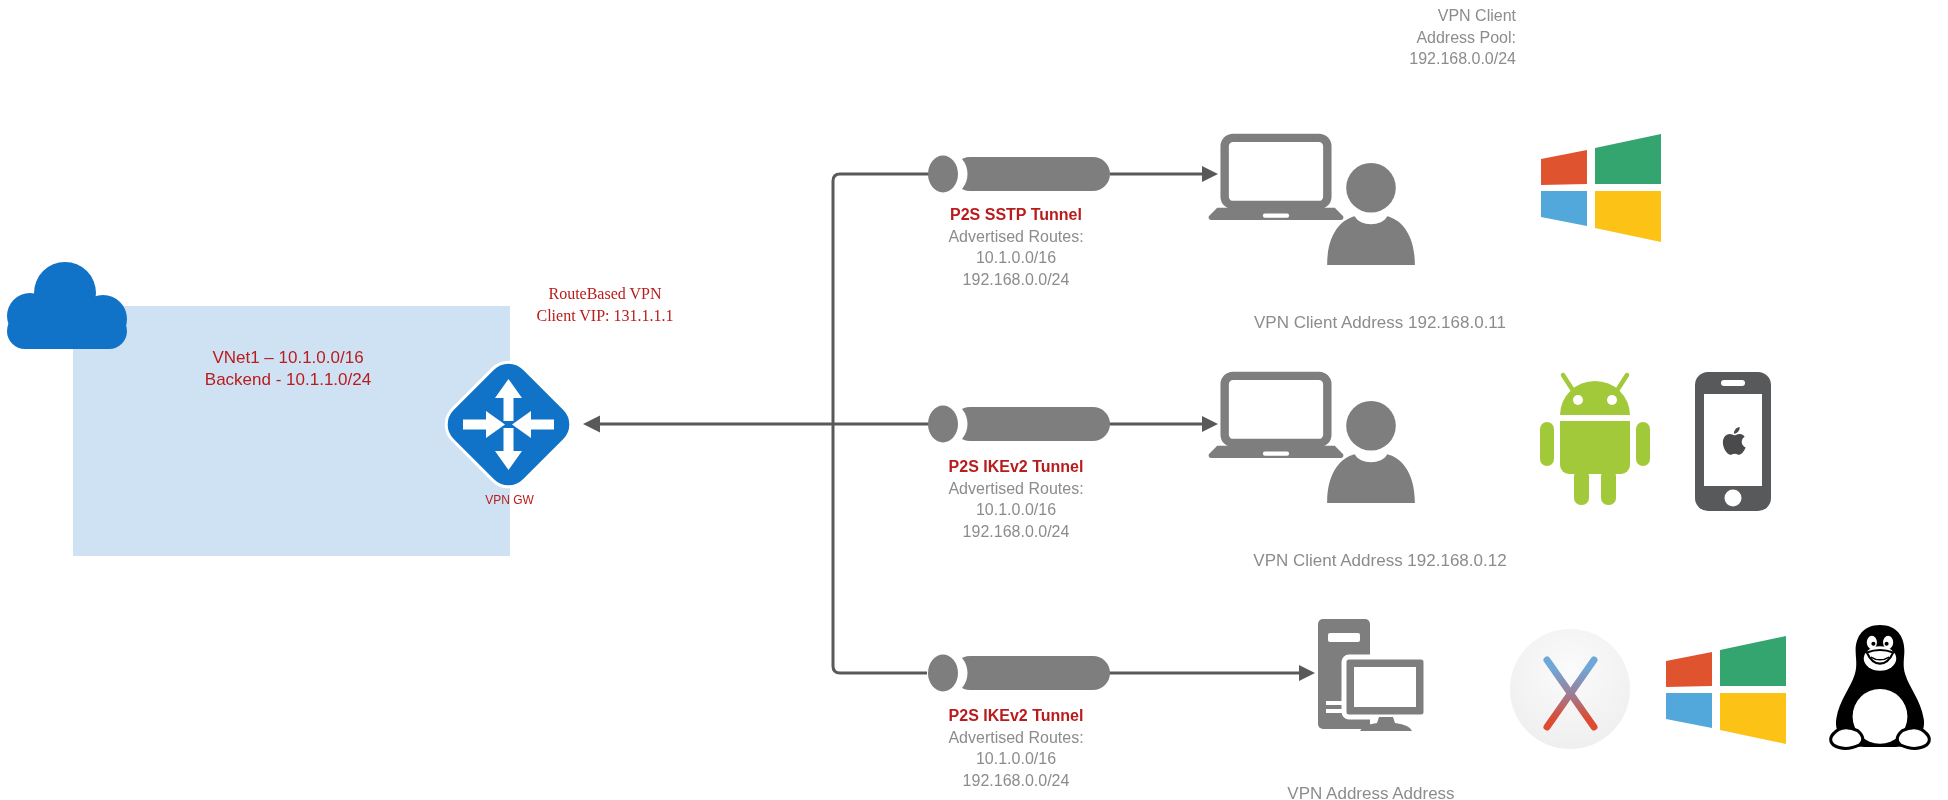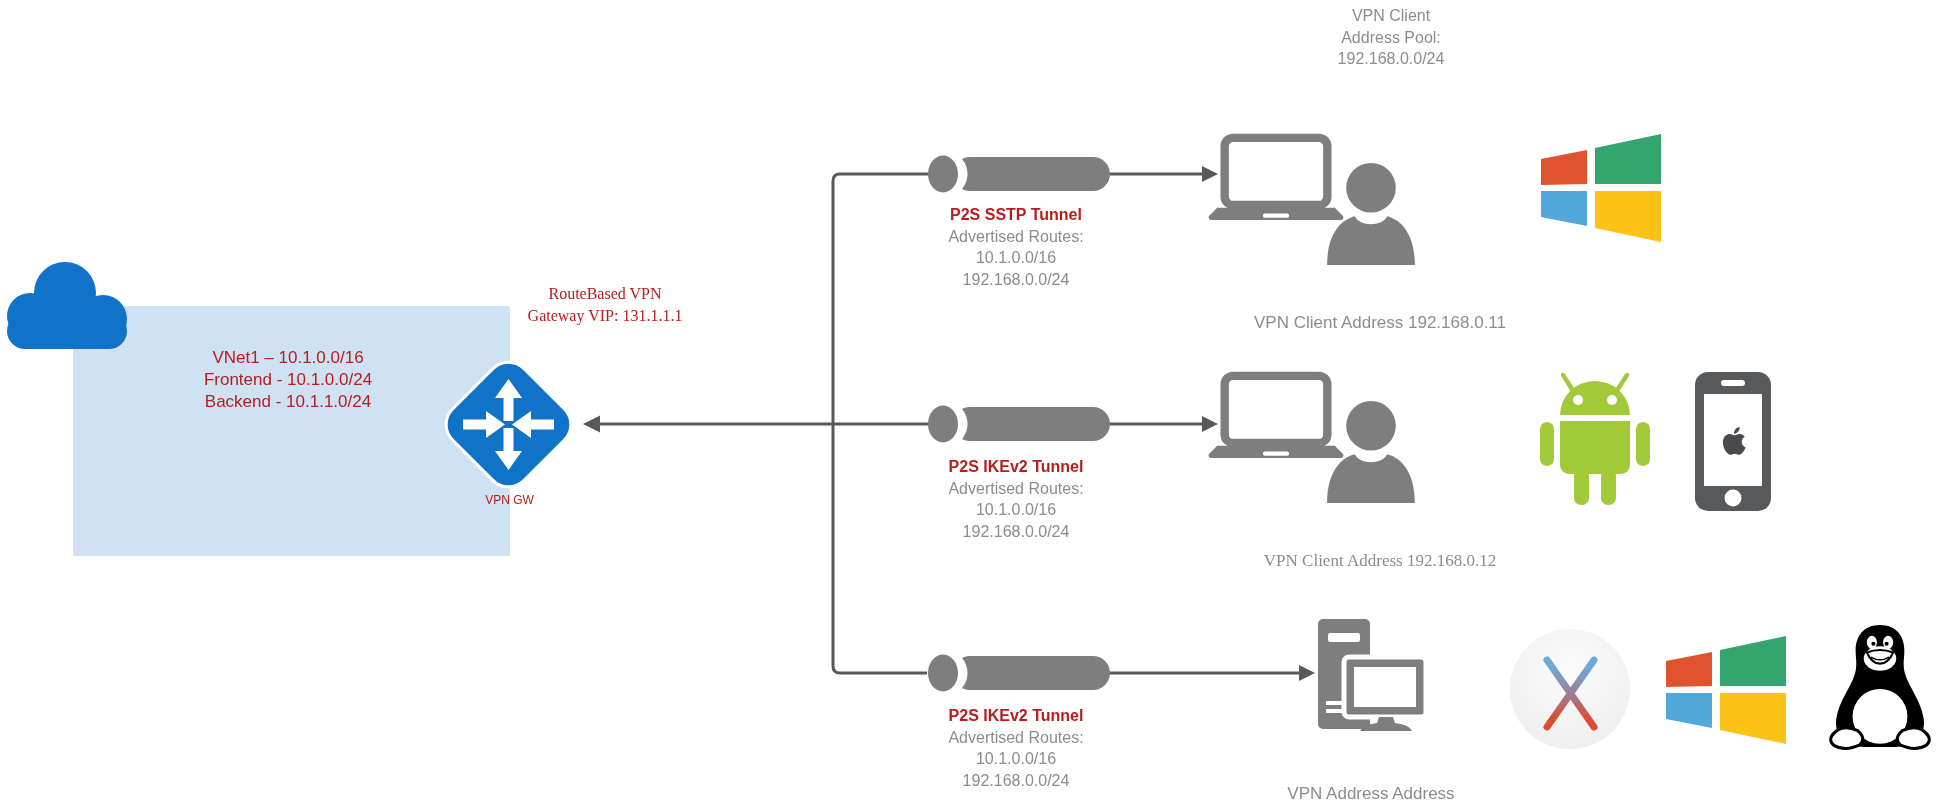--- a/index.html
+++ b/index.html
@@ -7,39 +7,38 @@
           font-family:"Liberation Sans",sans-serif;overflow:hidden;}
   .abs{position:absolute;}
   .center{text-align:center;}
   .txt-black{color:#b91c1c;}
   .txt-gray{color:#8C8C8C;}
   .fs16{font-size:16px;line-height:21.5px;}
   .fs17{font-size:17px;line-height:22px;}
   .bold{font-weight:bold;}
   .vnet-box{left:73px;top:306px;width:437px;height:250px;background:#CEE2F4;}
   .vnet-text{left:128px;top:347px;width:320px;text-align:center;}
-  .pool-label{left:1266px;top:5px;width:250px;}
+  .pool-label{left:1266px;top:5px;width:250px;text-align:right;}
   .gw-info{left:455px;top:283px;width:300px;font-family:Liberation Serif, serif;}
   .gw-label{left:437px;top:493px;width:145px;font-size:12px;}
   .tunnel-block{left:886px;width:260px;}
   .t1{top:204px;} .t2{top:456px;} .t3{top:705px;}
   .client-label{width:300px;font-size:17px;line-height:23px;margin-top:36px;}
-  .c1{left:1230px;top:275px;} .c2{left:1230px;top:513px;font-family:Liberation Serif, serif;}
+  .c1{left:1230px;top:275px;} .c2{left:1230px;top:513px;}
   .c3{left:1246px;top:746px;width:250px;}
   svg{display:block;}
 </style>
 </head>
 <body>
 
 <div class="canvas">
 
   <div class="abs vnet-box"></div>
   <div class="abs vnet-text fs17 txt-black">
     <div>VNet1 – 10.1.0.0/16</div>
-    <div>Frontend - 10.1.0.0/24</div>
     <div>Backend - 10.1.1.0/24</div>
   </div>
 
   <svg class="abs" style="left:2px;top:258px;" width="135" height="94" viewBox="0 0 135 94">
     <g fill="#1173C7">
       <circle cx="28" cy="58" r="23"></circle>
       <circle cx="63" cy="35" r="31"></circle>
       <circle cx="101" cy="61" r="24"></circle>
       <rect x="5" y="55" width="120" height="36" rx="18"></rect>
     </g>
@@ -82,21 +81,21 @@
     <g fill="#ffffff">
       <path d="M72.5,27 L59,46 L67.5,46 L67.5,69 L77.5,69 L77.5,46 L86,46 Z"></path>
       <path d="M72.5,118 L59,99 L67.5,99 L67.5,76 L77.5,76 L77.5,99 L86,99 Z"></path>
       <path d="M69,72.5 L50,59 L50,67.5 L27,67.5 L27,77.5 L50,77.5 L50,86 Z"></path>
       <path d="M76,72.5 L95,59 L95,67.5 L118,67.5 L118,77.5 L95,77.5 L95,86 Z"></path>
     </g>
   </svg>
 
   <div class="abs gw-info center fs16 txt-black">
     <div>RouteBased VPN</div>
-    <div>Gateway VIP: 131.1.1.1</div>
+    <div>Client VIP: 131.1.1.1</div>
   </div>
   <div class="abs gw-label center txt-black">VPN GW</div>
 
   <div class="abs pool-label center fs16 txt-gray">
     <div>VPN Client</div>
     <div>Address Pool:</div>
     <div>192.168.0.0/24</div>
   </div>
 
   <div class="abs tunnel-block t1 center fs16">

